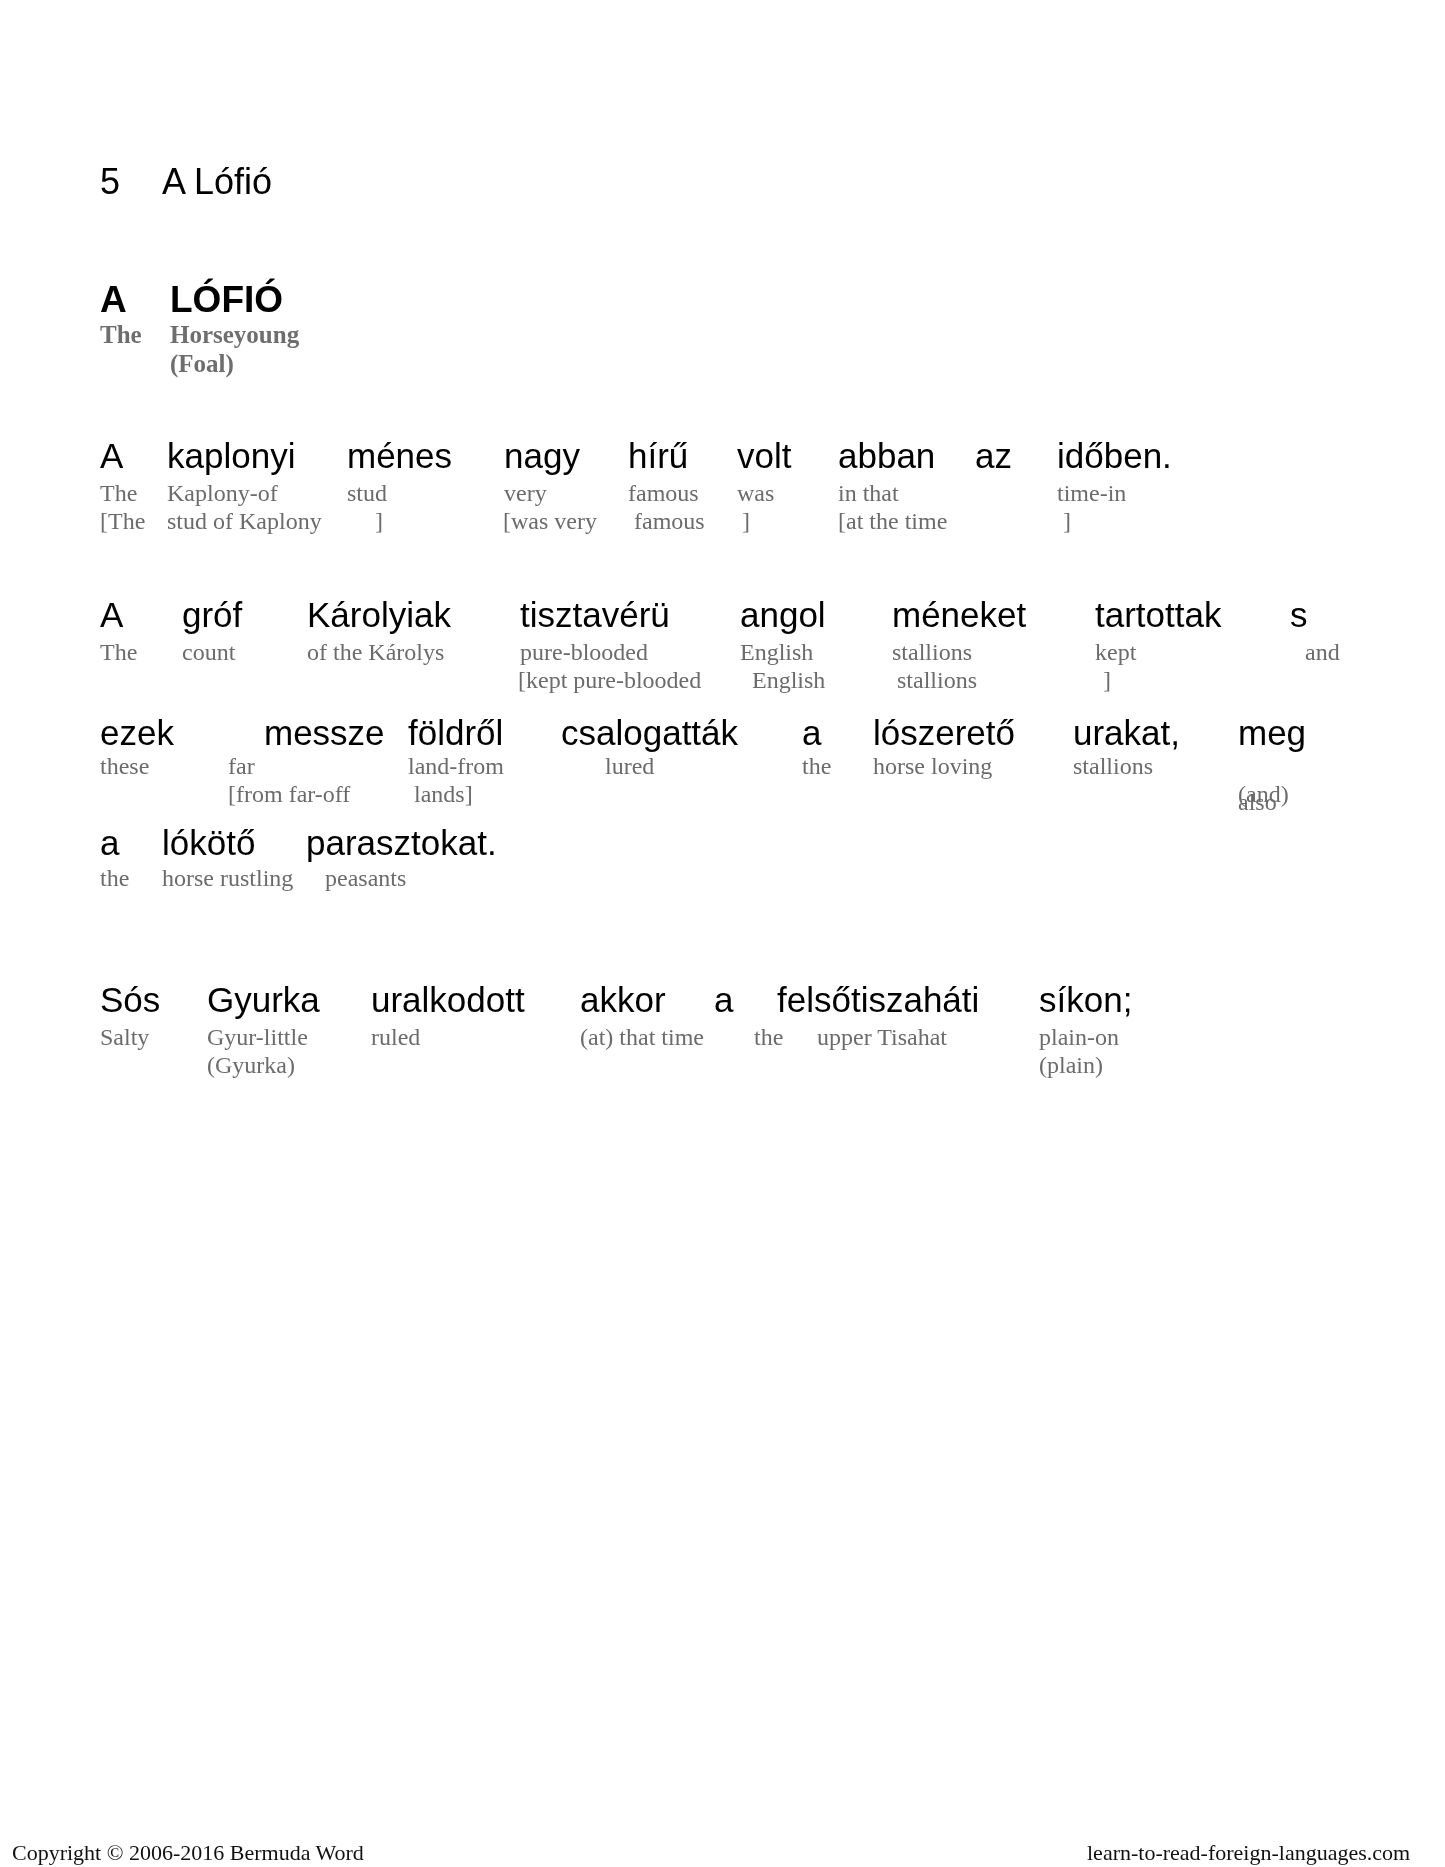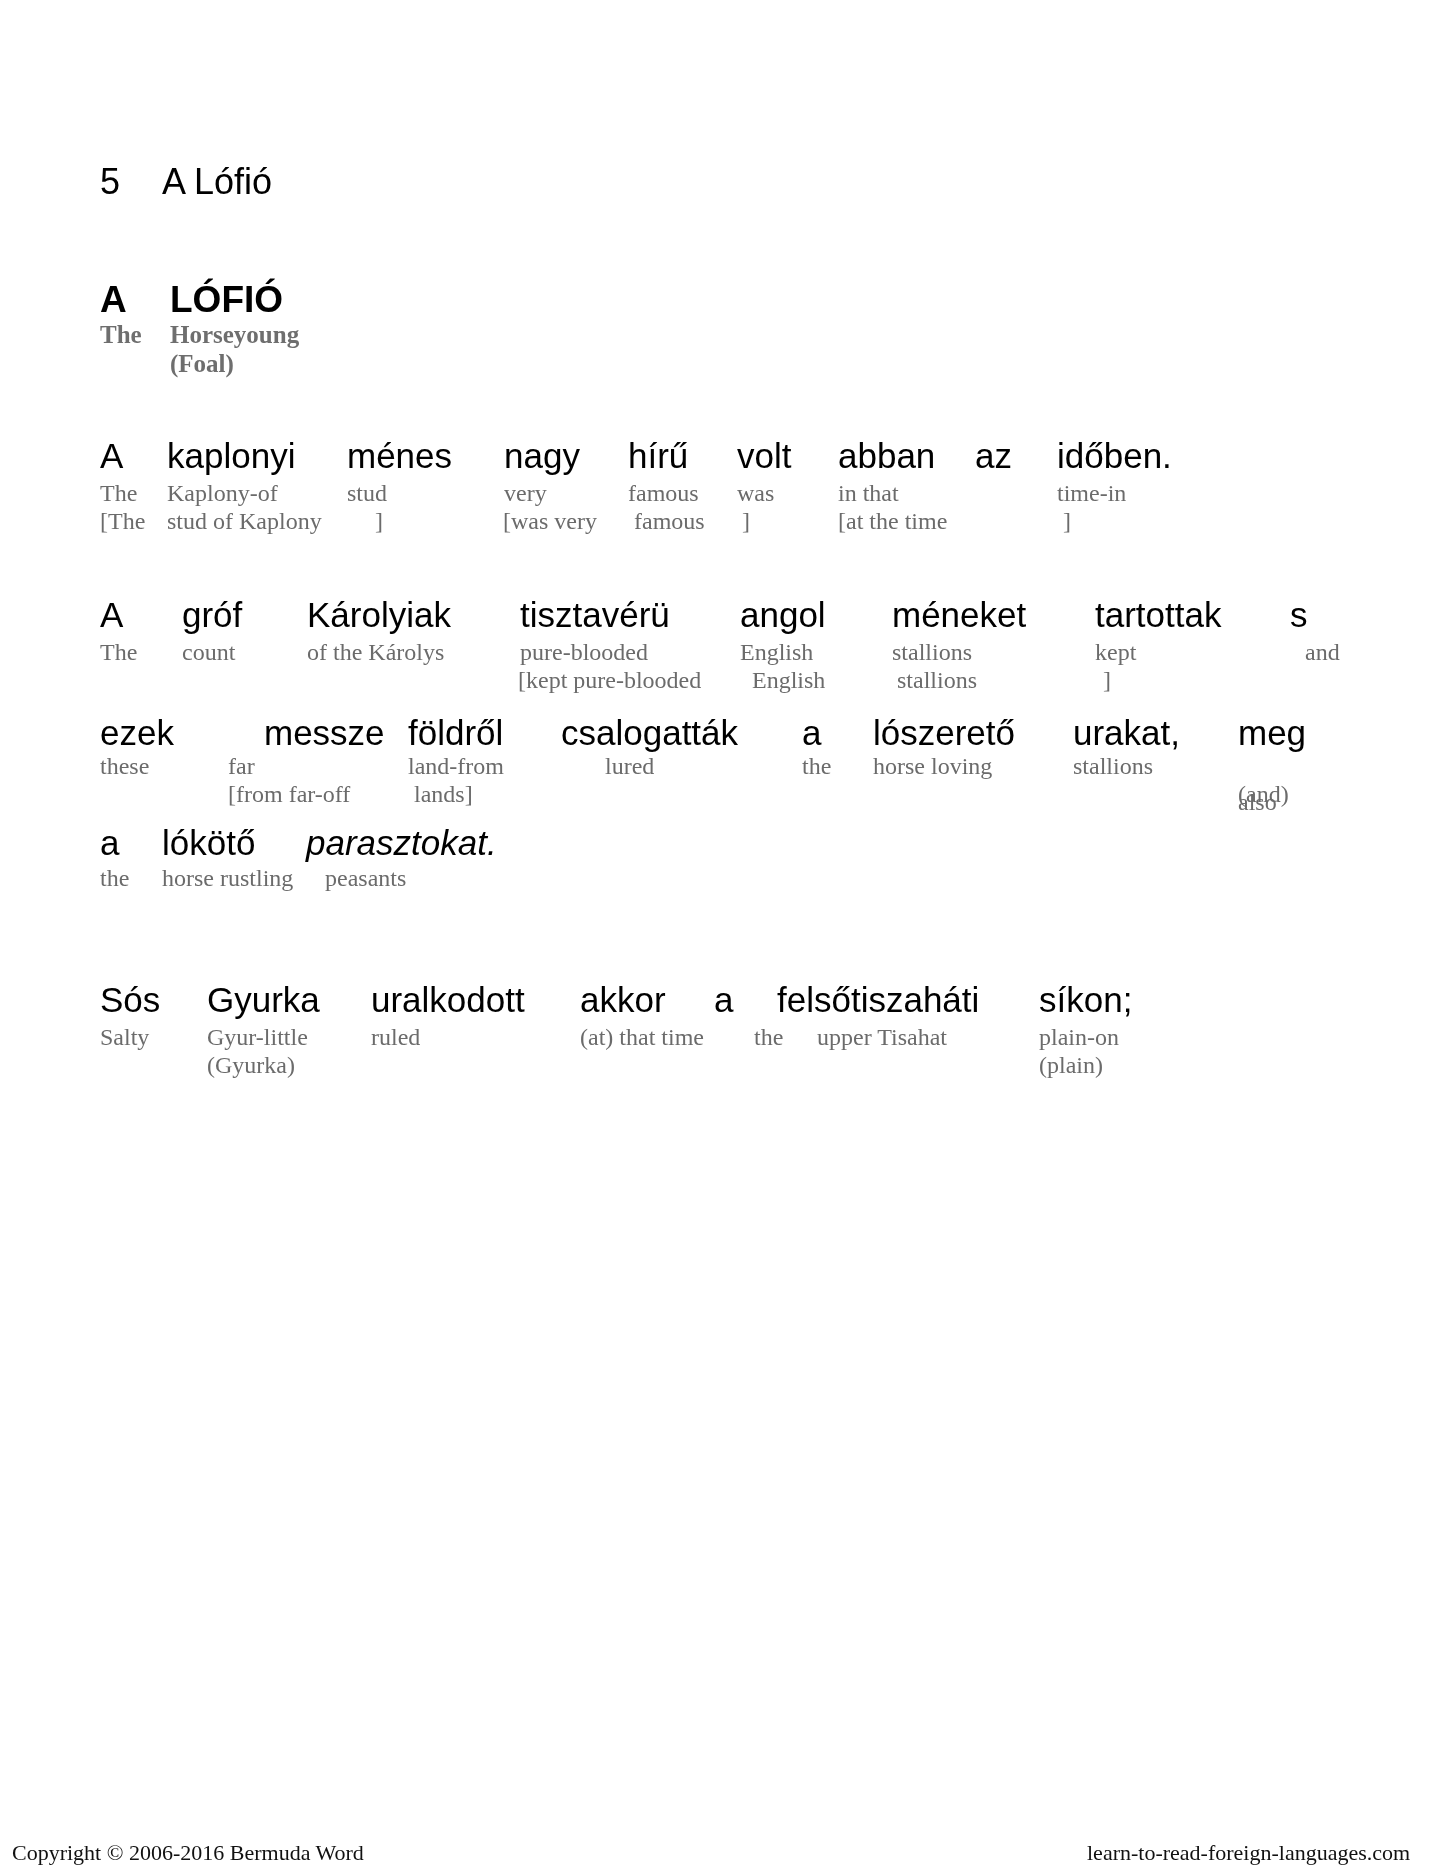--- a/index.html
+++ b/index.html
@@ -117,21 +117,21 @@
   <div class="abs word" style="left:1238px; top:715px;">meg</div>
   <div class="abs gloss" style="left:1238px; top:754px;margin-top:36px;">also</div>
   <div class="abs gloss" style="left:1238px; top:782px;">(and)</div>
 
   <div class="abs word" style="left:100px; top:825px;">a</div>
   <div class="abs gloss" style="left:100px; top:866px;">the</div>
 
   <div class="abs word" style="left:162px; top:825px;">lókötő</div>
   <div class="abs gloss" style="left:162px; top:866px;">horse rustling</div>
 
-  <div class="abs word" style="left:306px; top:825px;font-style:italic;">parasztokat.</div>
+  <div class="abs word" style="left:306px; top:825px;">parasztokat.</div>
   <div class="abs gloss" style="left:325px; top:866px;">peasants</div>
 </div>
 
 <div>
   <div class="abs word" style="left:100px; top:982px;">Sós</div>
   <div class="abs gloss" style="left:100px; top:1025px;">Salty</div>
 
   <div class="abs word" style="left:207px; top:982px;">Gyurka</div>
   <div class="abs gloss" style="left:207px; top:1025px;">Gyur-little</div>
   <div class="abs gloss" style="left:207px; top:1053px;">(Gyurka)</div>

